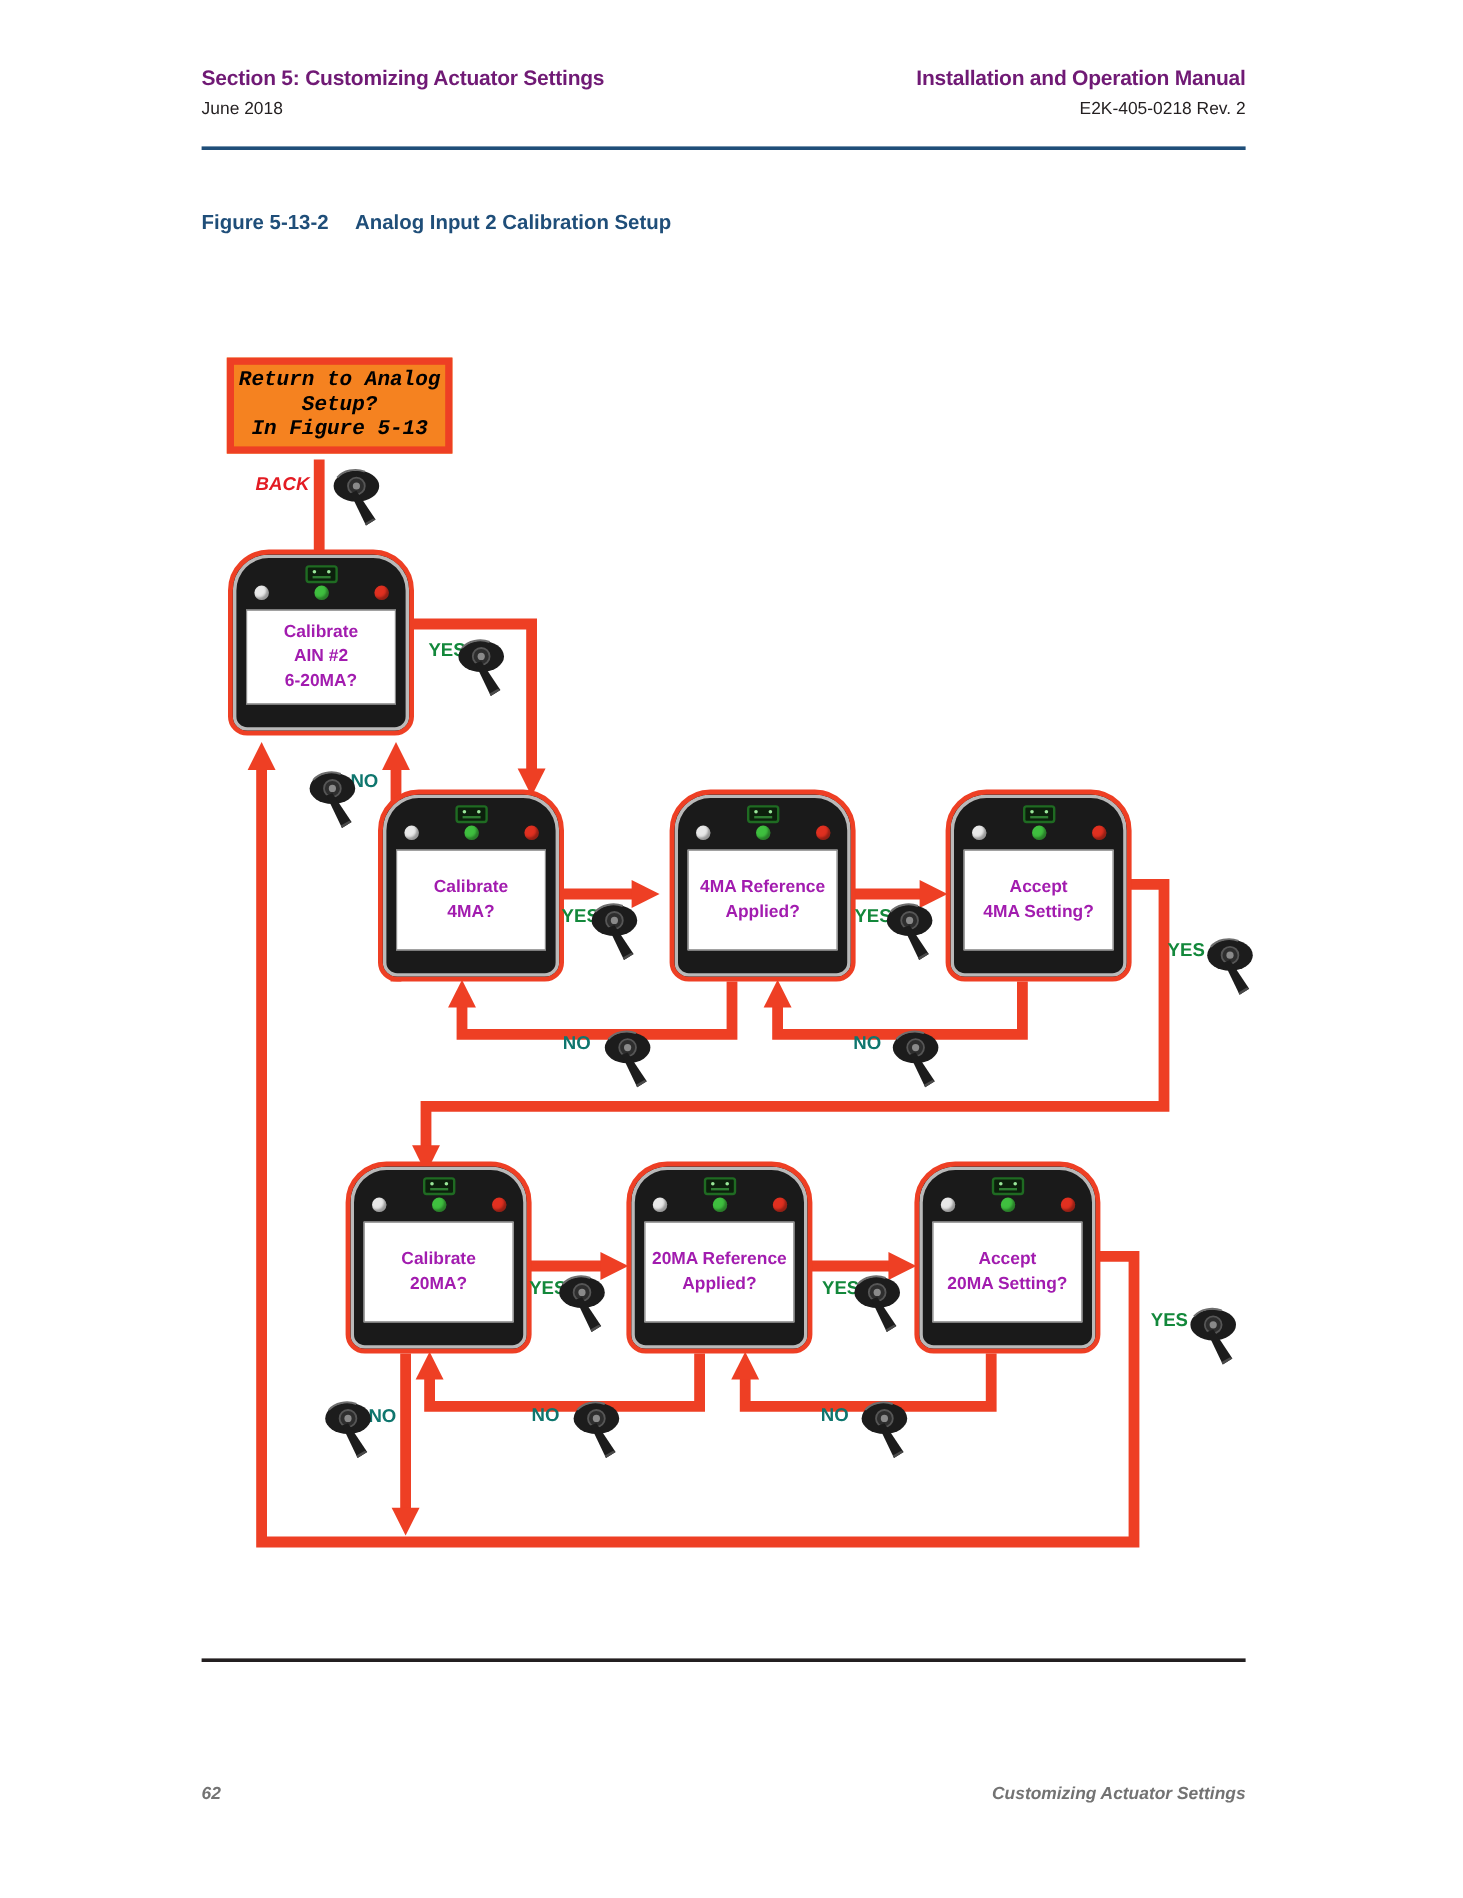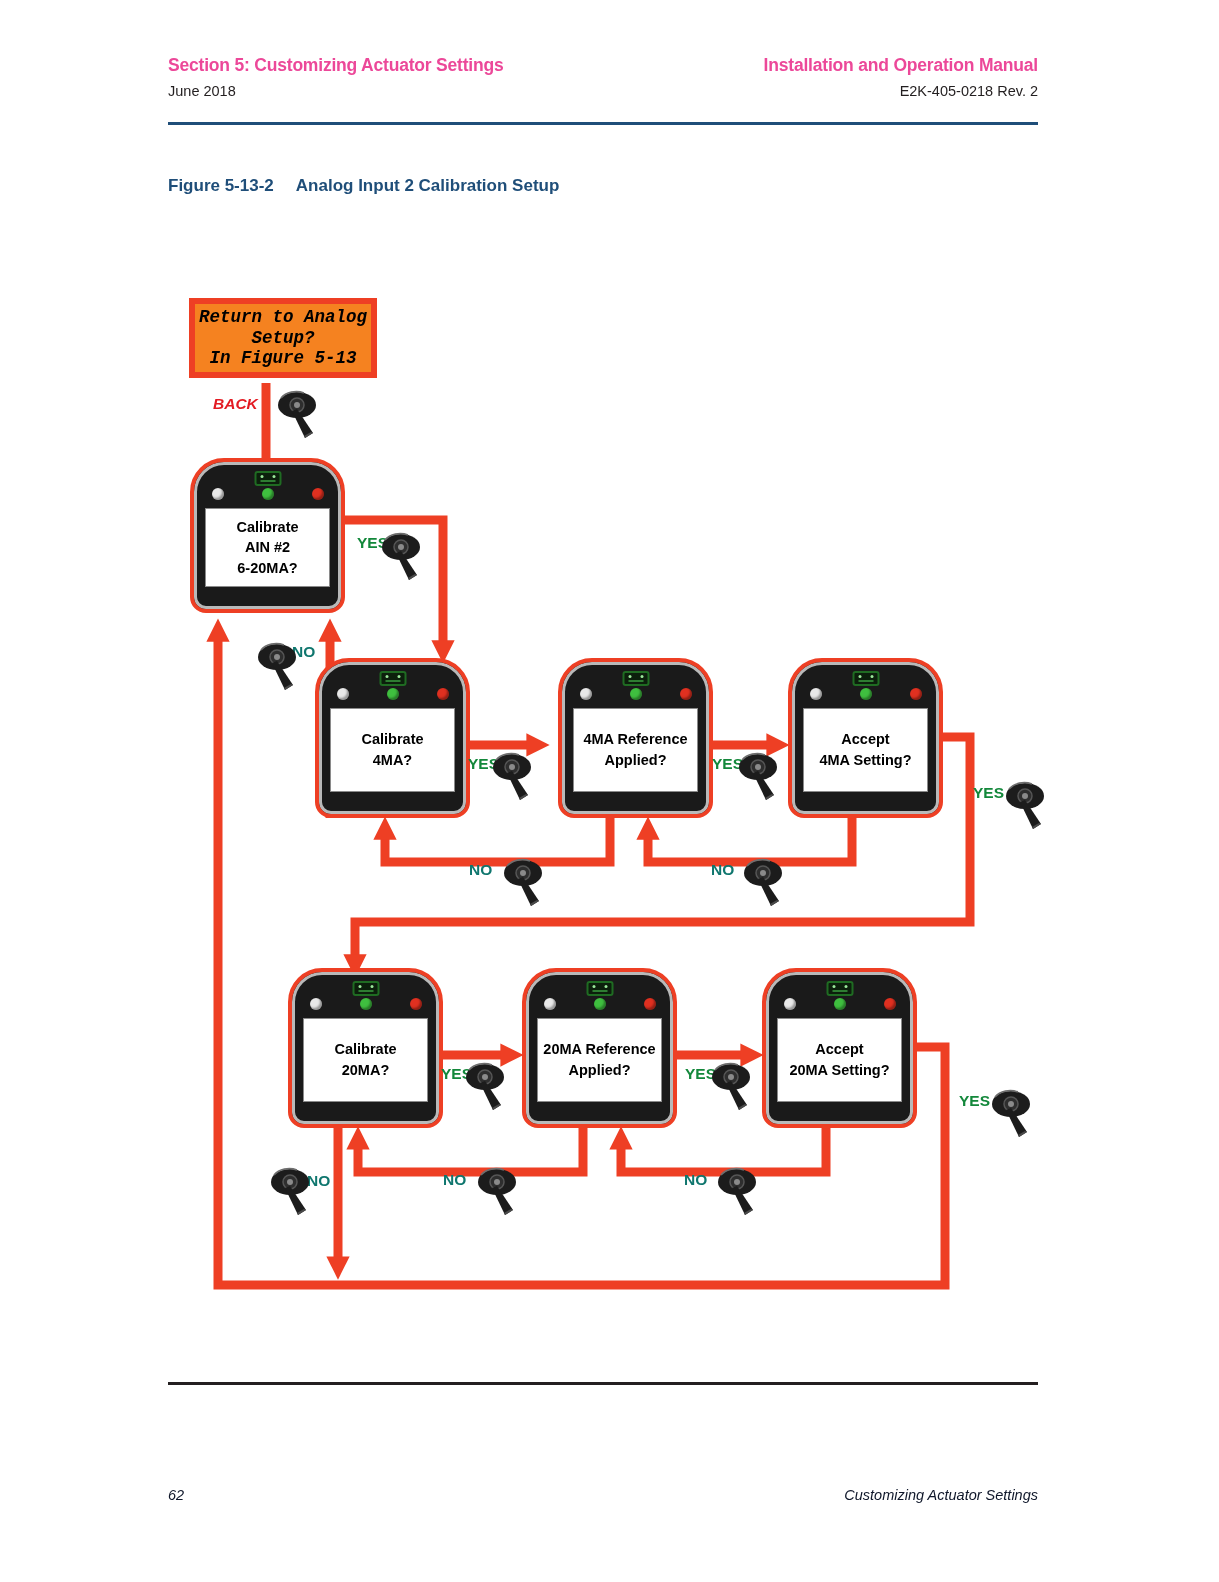--- a/index.html
+++ b/index.html
@@ -11,21 +11,21 @@
     font-family:"Liberation Sans", sans-serif;
     overflow:hidden;
   }
 
   
   .page-header {
     position:absolute; left:168px; top:55px; width:870px; height:65px;
   }
   .hdr-left-title, .hdr-right-title {
     position:absolute; top:0;
-    font-size:17.5px; font-weight:bold; color:#ec4899;
+    font-size:17.5px; font-weight:bold; color:#701a75;
     letter-spacing:-0.2px; white-space:nowrap;
   }
   .hdr-left-title { left:0; }
   .hdr-right-title { right:0; }
   .hdr-left-sub, .hdr-right-sub {
     position:absolute; top:28px;
     font-size:14.5px; color:#231F20; white-space:nowrap;
   }
   .hdr-left-sub { left:0; }
   .hdr-right-sub { right:0; }
@@ -100,21 +100,21 @@
   .led-white { background:#E8E8E8; box-shadow:inset -2px -2px 2px rgba(0,0,0,.35); }
   .led-green { background:#3FBF3F; box-shadow:inset -2px -2px 2px rgba(0,0,0,.35); }
   .led-red   { background:#E03020; box-shadow:inset -2px -2px 2px rgba(0,0,0,.35); }
   .dev-screen {
     position:absolute; left:11px; right:11px; top:46px; bottom:22px;
     background:#FFFFFF;
     border:1px solid #8A8A8A;
     display:flex; flex-direction:column;
     align-items:center; justify-content:center;
     text-align:center;
-    font-size:14.5px; font-weight:bold; color:#000000;
+    font-size:14.5px; font-weight:bold; color:#a21caf;
     line-height:1.42; padding:2px;
   }
 
   
   .edge-label {
     position:absolute;
     font-size:15.5px; font-weight:bold;
     white-space:nowrap;
   }
   .lbl-yes  { color:#13883B; }
@@ -124,21 +124,21 @@
   
   .knob { position:absolute; }
 
   
   .footer-rule {
     position:absolute; left:168px; top:1382px; width:870px; height:3px;
     background:#231F20;
   }
   .footer-page, .footer-right {
     position:absolute; top:1487px;
-    font-size:14.5px; font-weight:normal; font-style:italic; color:#0f172a;
+    font-size:14.5px; font-weight:bold; font-style:italic; color:#737373;
     white-space:nowrap;
   }
   .footer-page { left:168px; }
   .footer-right { right:181px; }
 </style>
 </head>
 <body>
 
 <div class="page-header">
   <div class="hdr-left-title">Section 5: Customizing Actuator Settings</div>

